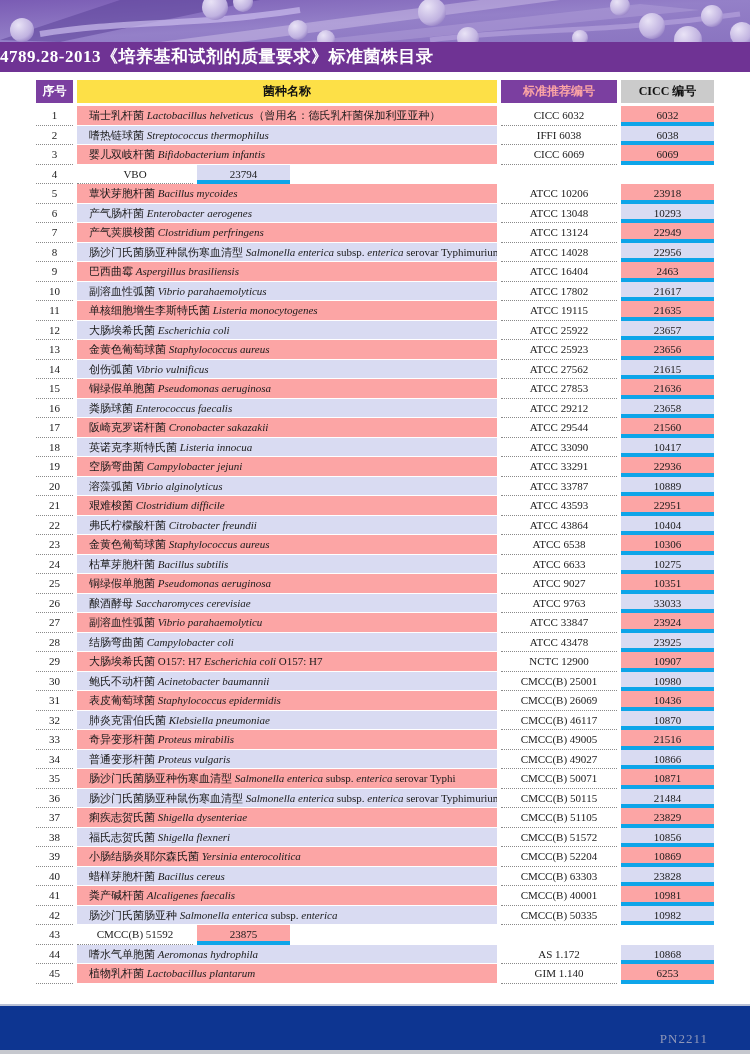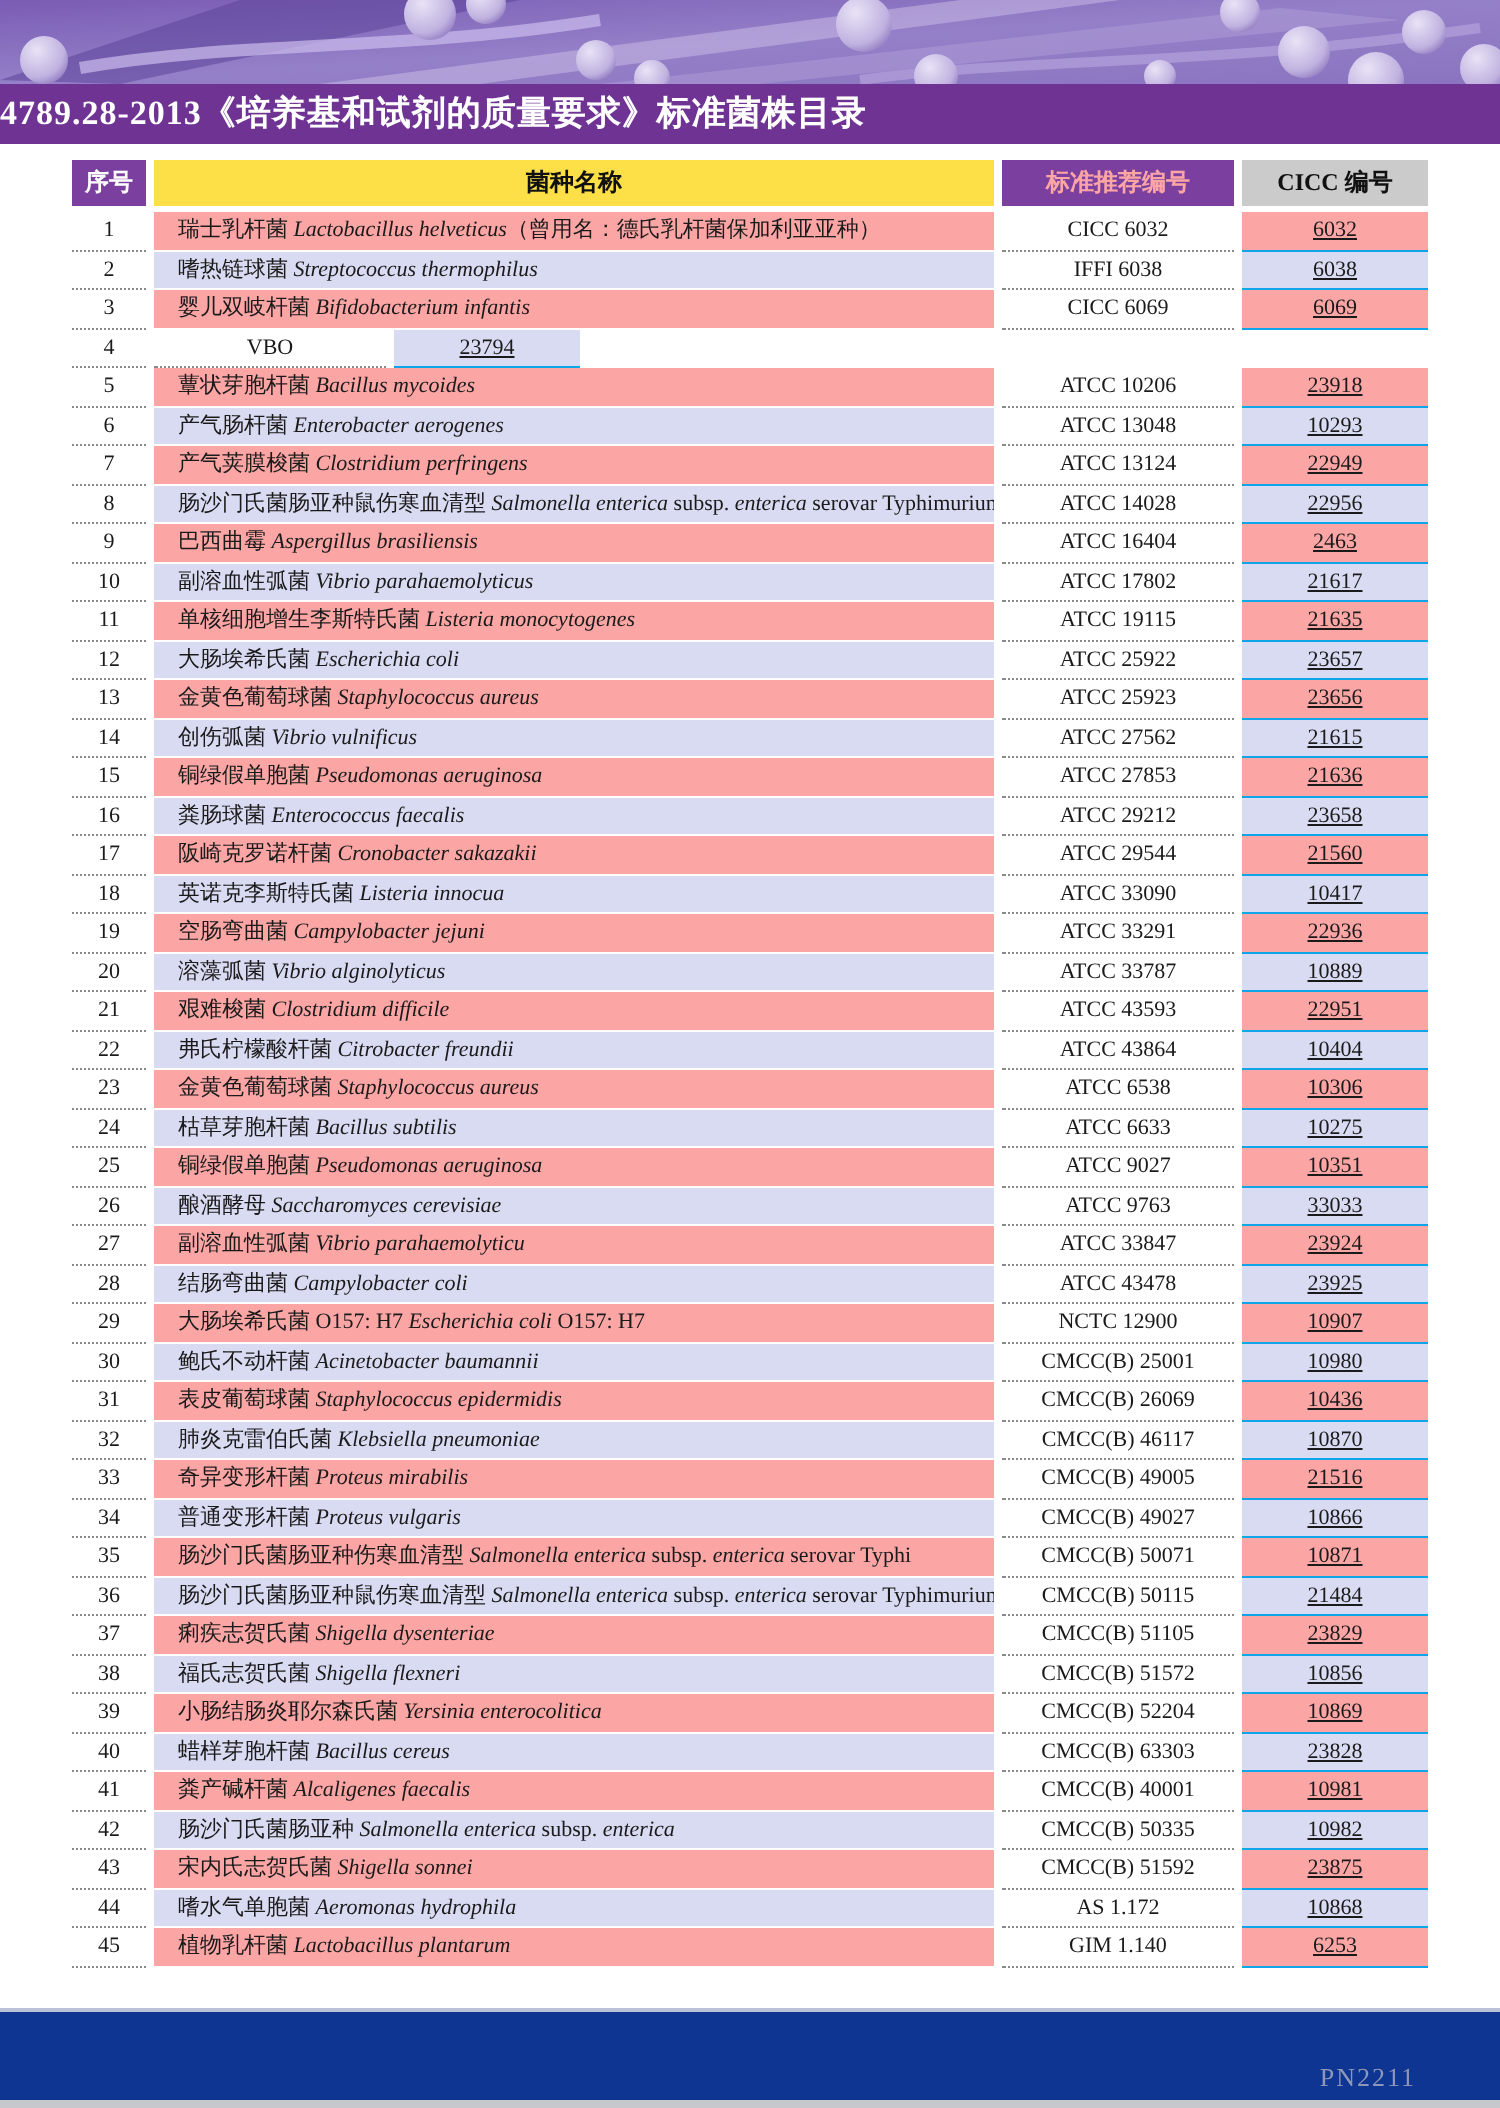--- a/index.html
+++ b/index.html
@@ -26,21 +26,21 @@
   .th-name { width:420px; background:#fde047; color:#111111; margin-left:4px; }
   .th-std  { width:116px; background:#7b3fa0; color:#fca5a5; margin-left:4px; }
   .th-cicc { width:93px;  background:#cbcbcb; color:#111111; margin-left:4px; }
 
   .tbody { margin-top:3px; }
   .trow { display:flex; height:19.5px; }
   .cell { box-sizing:border-box; font-size:11px; line-height:18.5px; white-space:nowrap; overflow:hidden; color:#1a1a1a; }
   .c-seq  { width:37px;  text-align:center; border-bottom:1px dotted #8a8a8a; background:#ffffff; }
   .c-name { width:420px; margin-left:4px; padding-left:12px; border-bottom:1px solid #ffffff; }
   .c-std  { width:116px; margin-left:4px; text-align:center; border-bottom:1px dotted #8a8a8a; background:#ffffff; }
-  .c-cicc { width:93px;  margin-left:4px; text-align:center; border-bottom:1px solid #0ea5e9;text-decoration:underline; }
+  .c-cicc { width:93px;  margin-left:4px; text-align:center; border-bottom:4px solid #0ea5e9; }
   .trow.odd  .c-name, .trow.odd  .c-cicc { background:#fca5a5; }
   .trow.even .c-name, .trow.even .c-cicc { background:#d9dbf2; }
   .lat { font-style:italic; }
 
   
   .footer {
     position:absolute; top:1004px; left:0; width:750px; height:46px;
     background:#0d3591; border-top:2px solid #b9c1d6; box-sizing:border-box;
   }
   .footer-code {
@@ -348,21 +348,20 @@
           <div class="cell c-cicc">10981</div>
         </div>
         <div class="trow even">
           <div class="cell c-seq">42</div>
           <div class="cell c-name"><span>肠沙门氏菌肠亚种 </span><span class="lat">Salmonella enterica</span><span> subsp. </span><span class="lat">enterica</span></div>
           <div class="cell c-std">CMCC(B) 50335</div>
           <div class="cell c-cicc">10982</div>
         </div>
         <div class="trow odd">
           <div class="cell c-seq">43</div>
-          <div class="cell c-name"><span>宋内氏志贺氏菌 </span><span class="lat">Shigella sonnei</span></div>
           <div class="cell c-std">CMCC(B) 51592</div>
           <div class="cell c-cicc">23875</div>
         </div>
         <div class="trow even">
           <div class="cell c-seq">44</div>
           <div class="cell c-name"><span>嗜水气单胞菌 </span><span class="lat">Aeromonas hydrophila</span></div>
           <div class="cell c-std">AS 1.172</div>
           <div class="cell c-cicc">10868</div>
         </div>
         <div class="trow odd">

